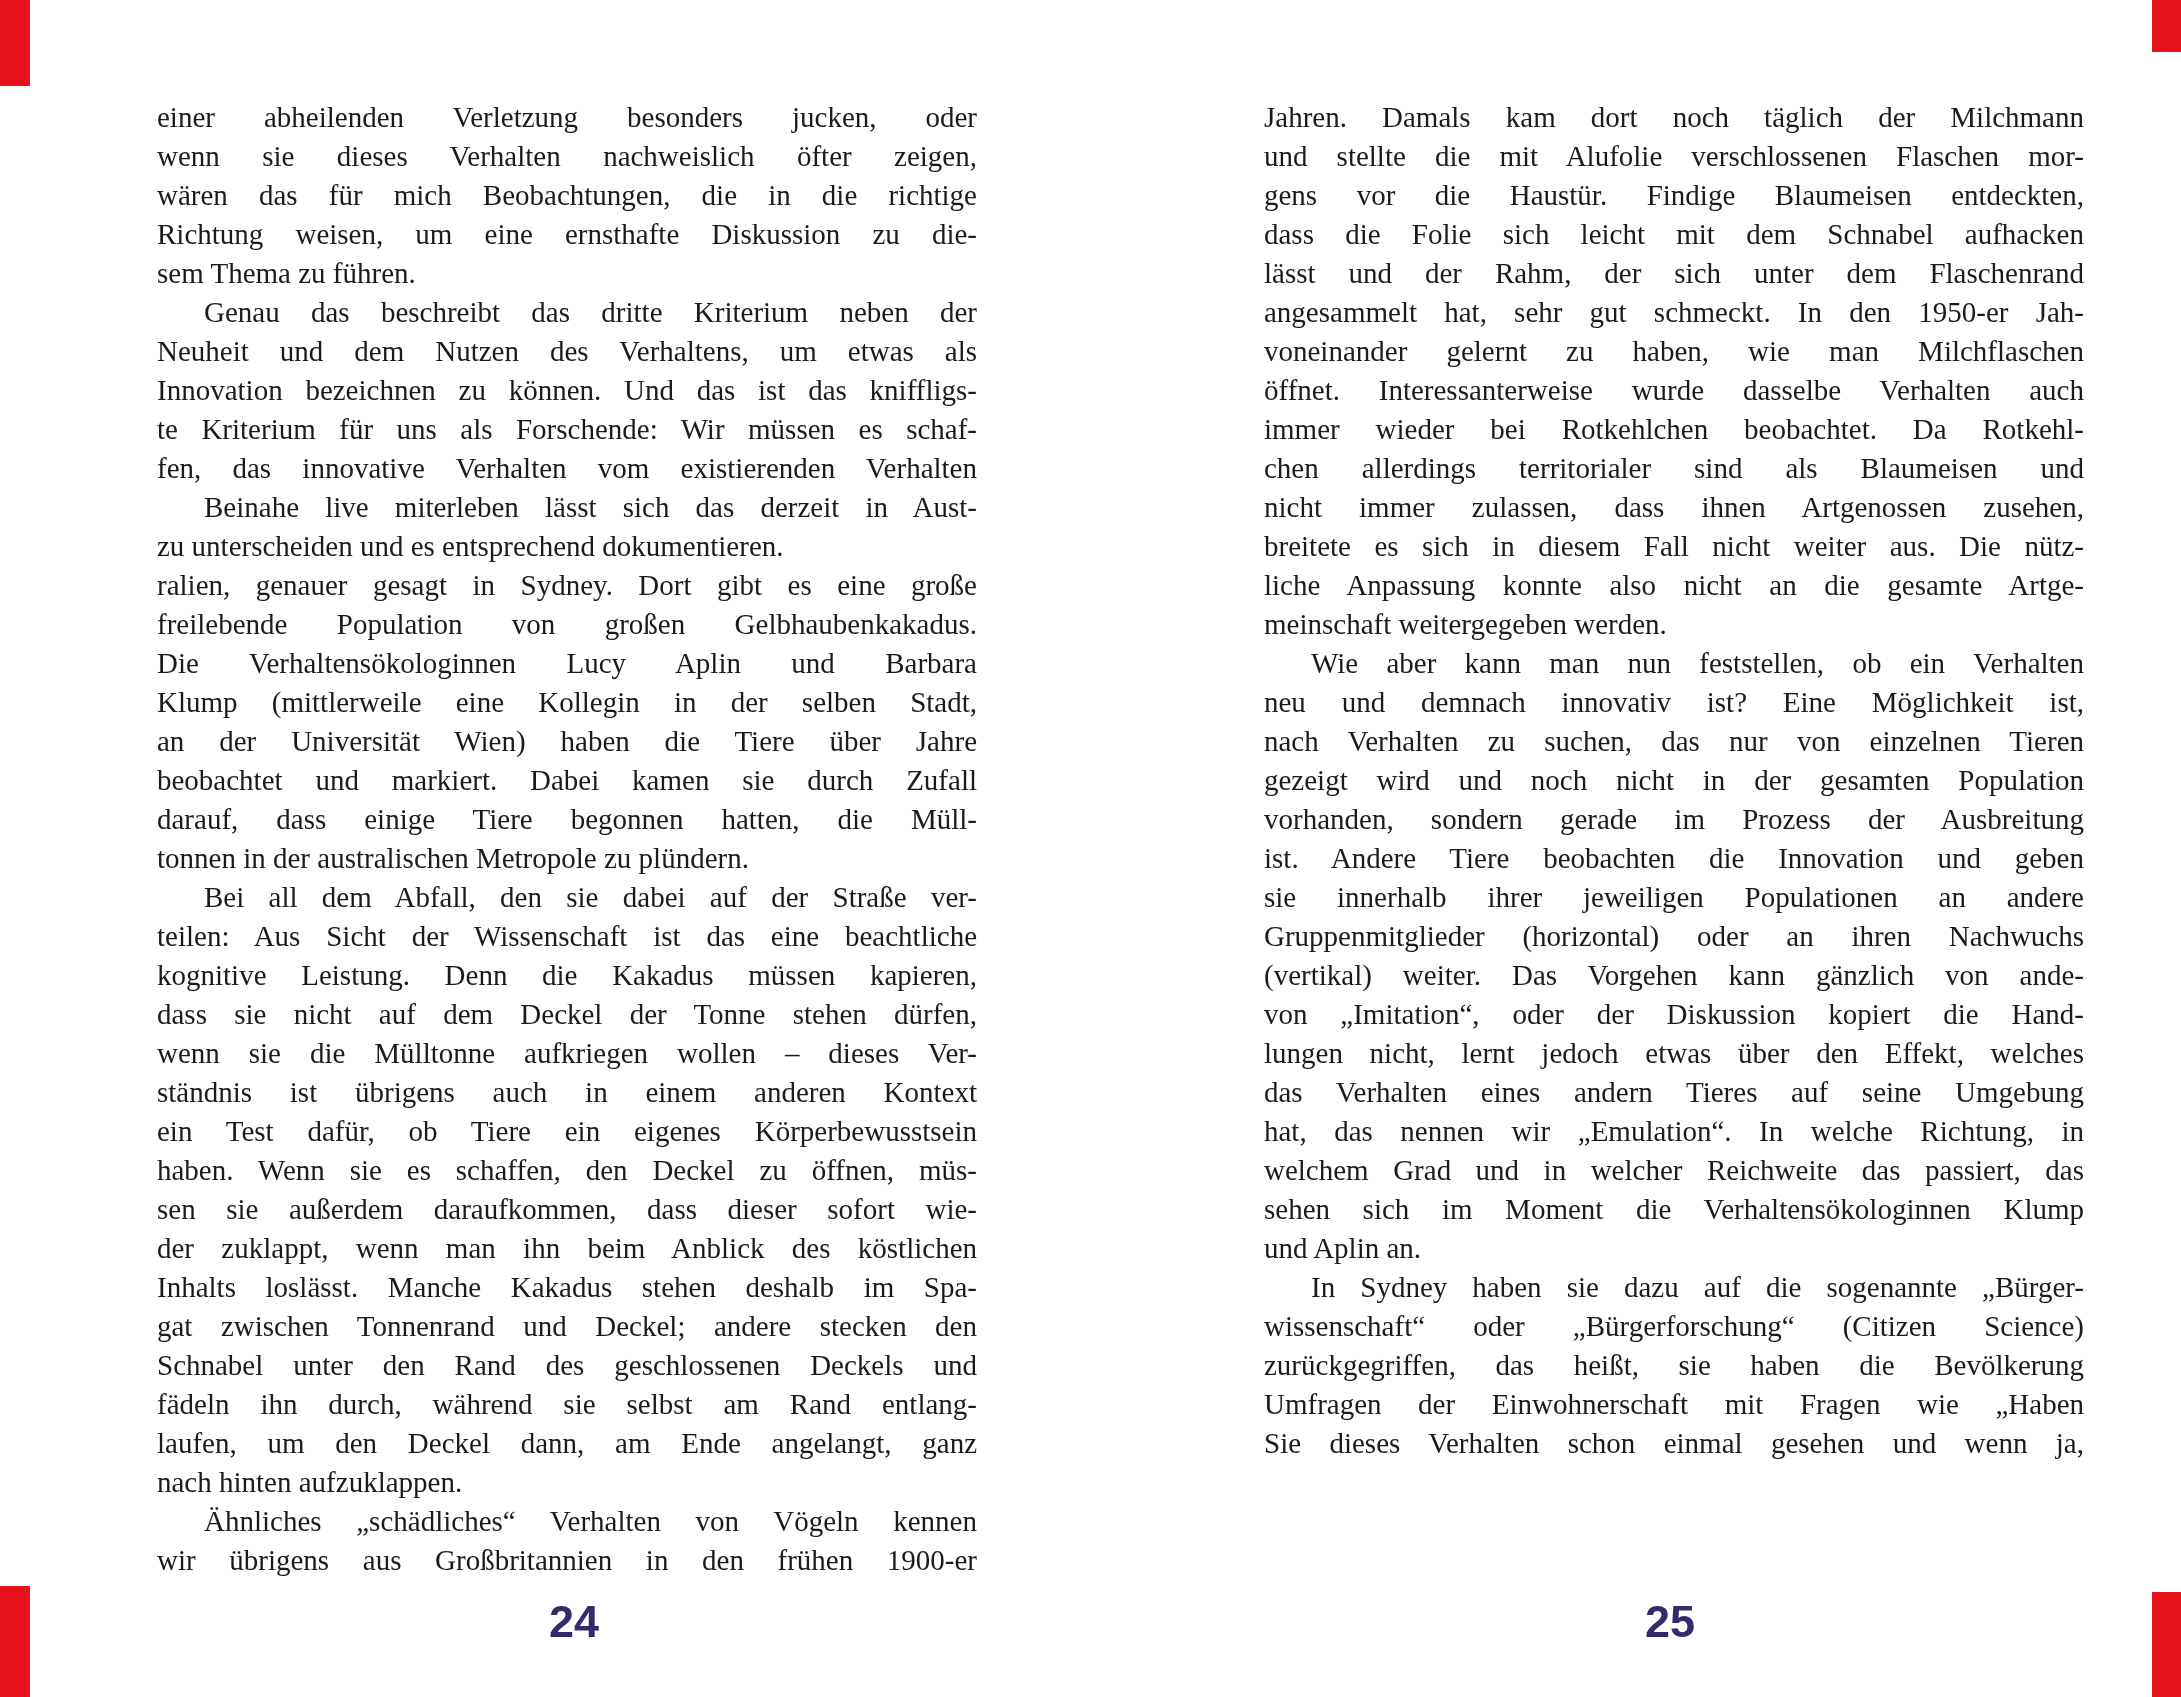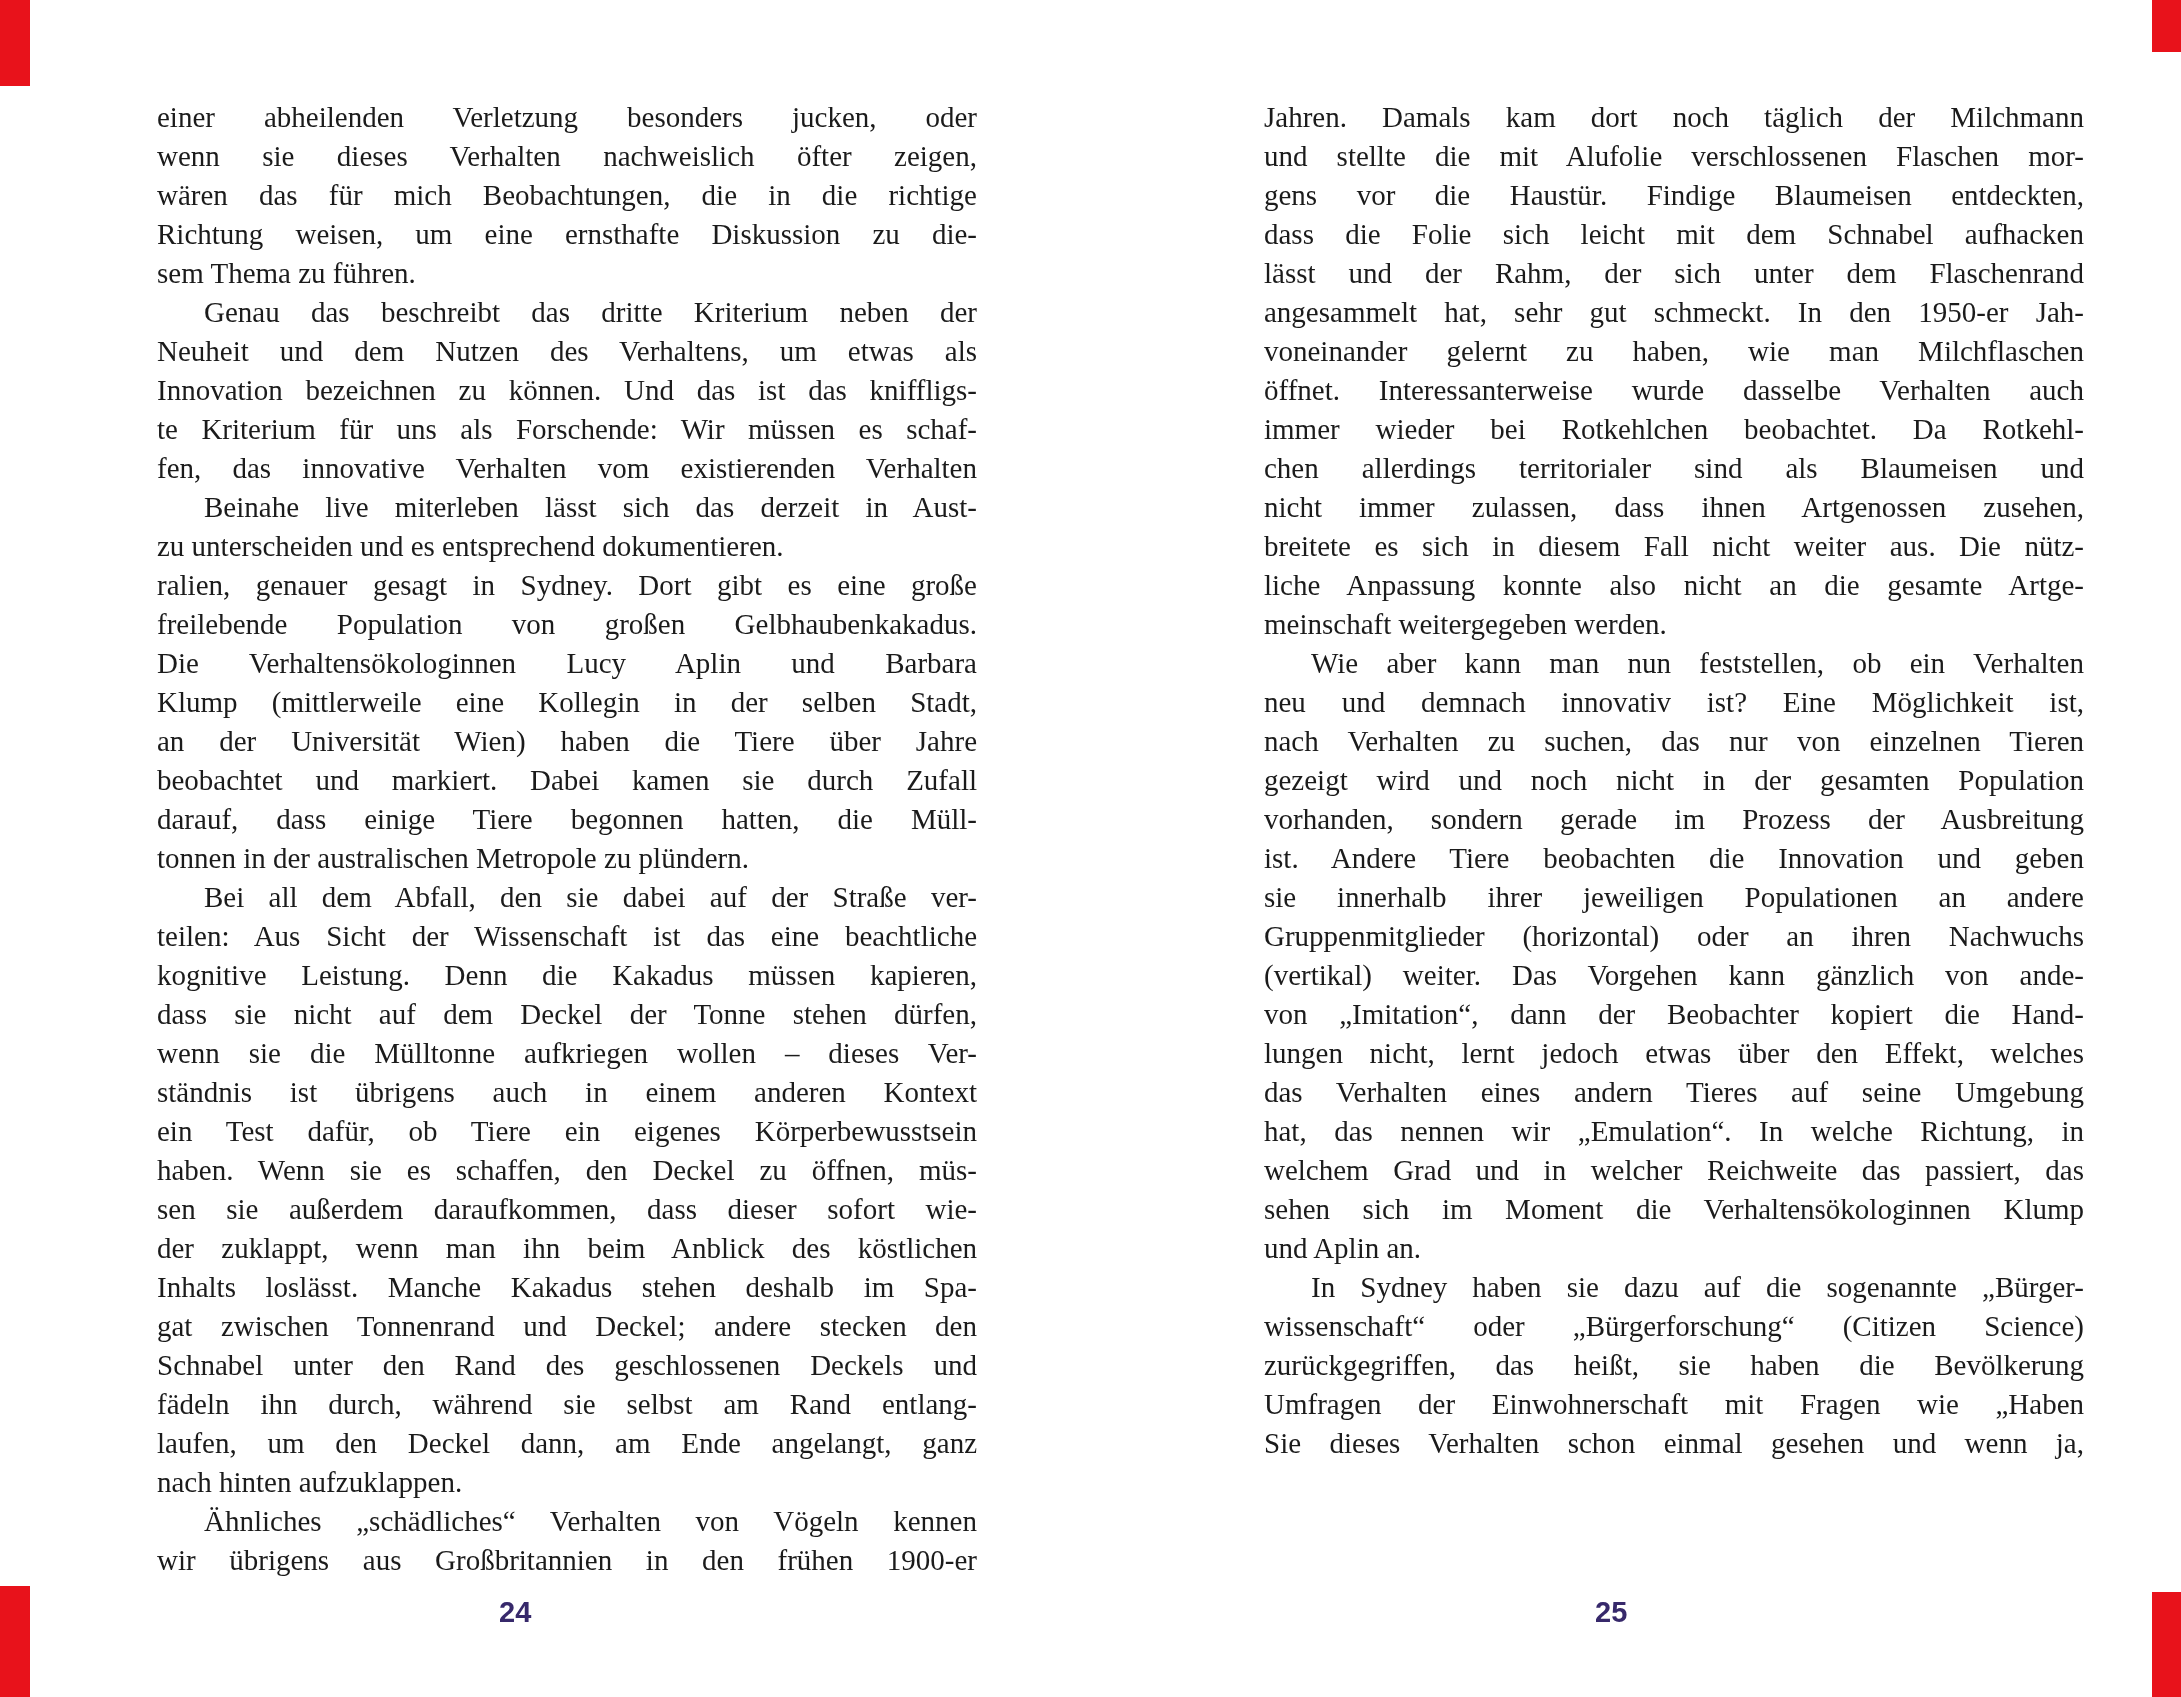--- a/index.html
+++ b/index.html
@@ -26,24 +26,24 @@
     text-align-last: justify;
     white-space: nowrap;
     height: 39px;
   }
   .line.last { text-align-last: left; }
   .line.indent { text-indent: 47px; }
   .page-number {
     position: absolute;
     top: 1596px;
     width: 100px;
-    text-align: left;
+    text-align: right;
     font-family: "Liberation Sans", sans-serif;
     font-weight: bold;
-    font-size: 29px;
+    font-size: 45px;
     color: var(--page-number, #37296b);
   }
   #pn-left  { left: 499px; }
   #pn-right { left: 1595px; }
   .edge-mark {
     position: absolute;
     width: 30px;
     background: var(--edge-mark-red, #e8121b);
   }
   #edge-tl { left: 0; top: 0; height: 86px; }
@@ -119,21 +119,21 @@
       <div class="line last">meinschaft weitergegeben werden.</div>
       <div class="line indent">Wie aber kann man nun feststellen, ob ein Verhalten</div>
       <div class="line">neu und demnach innovativ ist? Eine Möglichkeit ist,</div>
       <div class="line">nach Verhalten zu suchen, das nur von einzelnen Tieren</div>
       <div class="line">gezeigt wird und noch nicht in der gesamten Population</div>
       <div class="line">vorhanden, sondern gerade im Prozess der Ausbreitung</div>
       <div class="line">ist. Andere Tiere beobachten die Innovation und geben</div>
       <div class="line">sie innerhalb ihrer jeweiligen Populationen an andere</div>
       <div class="line">Gruppenmitglieder (horizontal) oder an ihren Nachwuchs</div>
       <div class="line">(vertikal) weiter. Das Vorgehen kann gänzlich von ande-</div>
-      <div class="line">von „Imitation“, dann der Beobachter kopiert die Hand-</div>
+      <div class="line">von „Imitation“, oder der Diskussion kopiert die Hand-</div>
       <div class="line">lungen nicht, lernt jedoch etwas über den Effekt, welches</div>
       <div class="line">das Verhalten eines andern Tieres auf seine Umgebung</div>
       <div class="line">hat, das nennen wir „Emulation“. In welche Richtung, in</div>
       <div class="line">welchem Grad und in welcher Reichweite das passiert, das</div>
       <div class="line">sehen sich im Moment die Verhaltensökologinnen Klump</div>
       <div class="line last">und Aplin an.</div>
       <div class="line indent">In Sydney haben sie dazu auf die sogenannte „Bürger-</div>
       <div class="line">wissenschaft“ oder „Bürgerforschung“ (Citizen Science)</div>
       <div class="line">zurückgegriffen, das heißt, sie haben die Bevölkerung</div>
       <div class="line">Umfragen der Einwohnerschaft mit Fragen wie „Haben</div>

